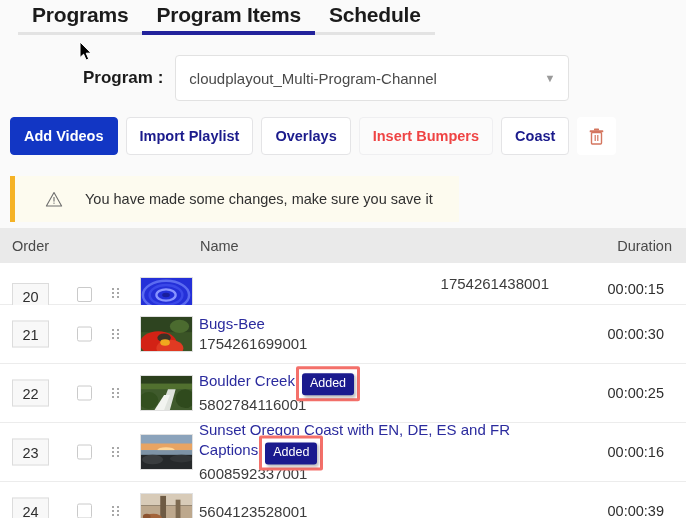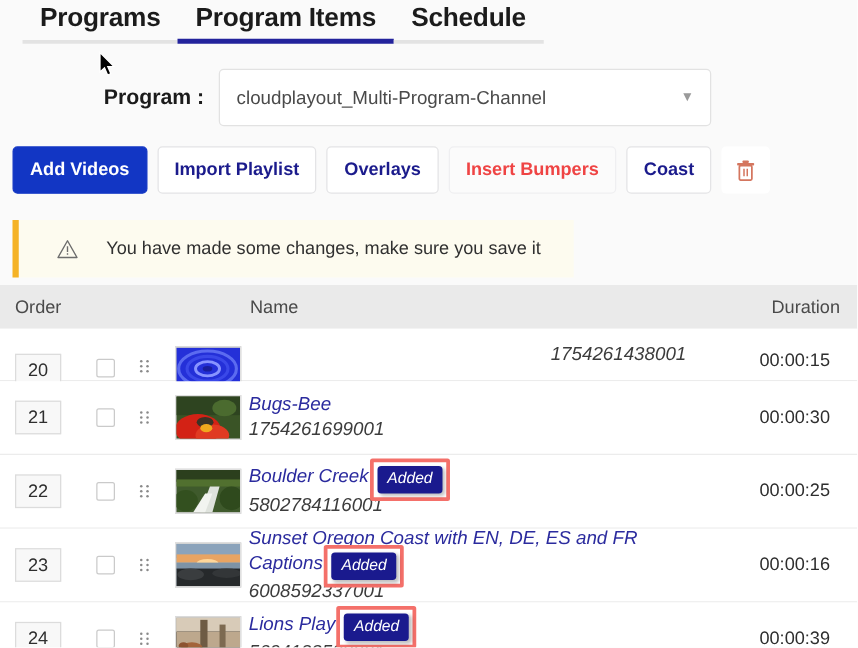--- a/index.html
+++ b/index.html
@@ -212,21 +212,20 @@
     overflow: hidden;
   }
   .row.clipped .thumb { top: 14px; transform: none; }
   .thumb svg { display: block; width: 100%; height: 100%; }
 
   .cell-name {
     position: absolute; left: 199px; top: 50%;
     transform: translateY(-50%);
     width: 350px;
     line-height: 1.22;
-    font-style: italic;
   }
   .row.clipped .cell-name { top: 10px; transform: none; }
   .vid-title {
     font-size: 15px;
     color: #2b2b9e;
     cursor: pointer;
   }
   .vid-id {
     font-size: 15px;
     color: #3c3c3c;
@@ -498,23 +497,20 @@
           <rect y="0" width="53" height="13" fill="#d8cbb8"></rect>
           <rect y="12" width="53" height="24" fill="#b8a party"></rect>
           <rect y="12" width="53" height="24" fill="#bda88d"></rect>
           <rect x="20" y="2" width="6" height="32" fill="#6e5b44"></rect>
           <rect x="36" y="6" width="5" height="28" fill="#7d6a51"></rect>
           <ellipse cx="13" cy="26" rx="9" ry="5" fill="#a3643a"></ellipse>
           <ellipse cx="6" cy="24" rx="4" ry="3" fill="#8c5330"></ellipse>
         </svg>
       </div>
       <div class="cell-name">
-        <div>
-          <span class="vid-title">Lions Play</span><span class="badge-wrap"><span class="badge-hl"></span><span class="badge">Added</span></span>
-        </div>
         <div class="vid-id">5604123528001</div>
       </div>
       <div class="cell-dur">00:00:39</div>
     </div>
 
   </div>
 
   <span class="cursor">
     <svg width="14" height="21" viewBox="0 0 14 21">
       <path d="M1 1 L1 16.5 L4.6 13.2 L7.1 19 L9.7 17.9 L7.2 12.2 L12 12.1 Z" fill="#000000" stroke="#ffffff" stroke-width="1"></path>

